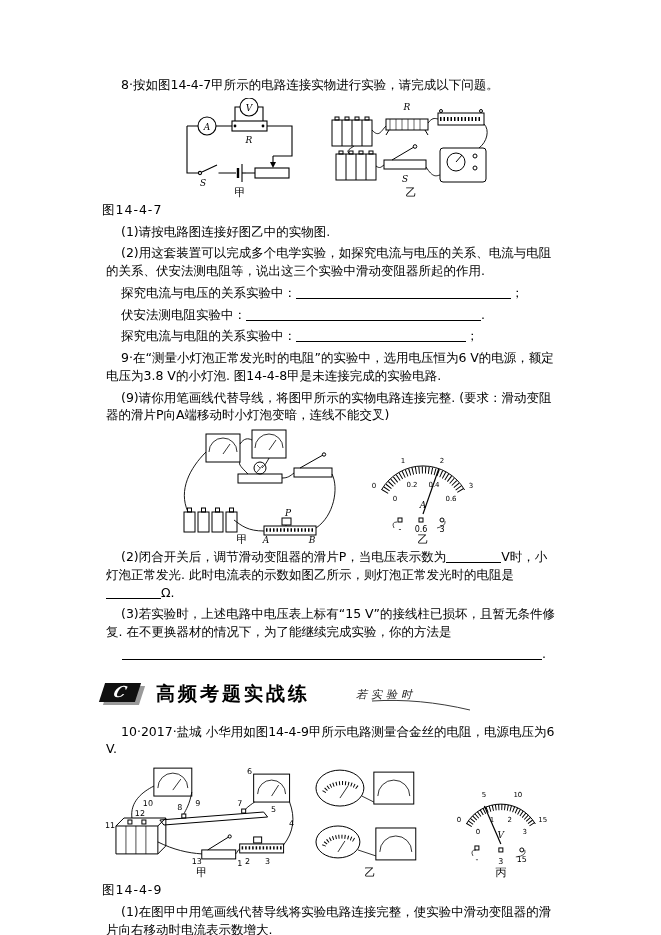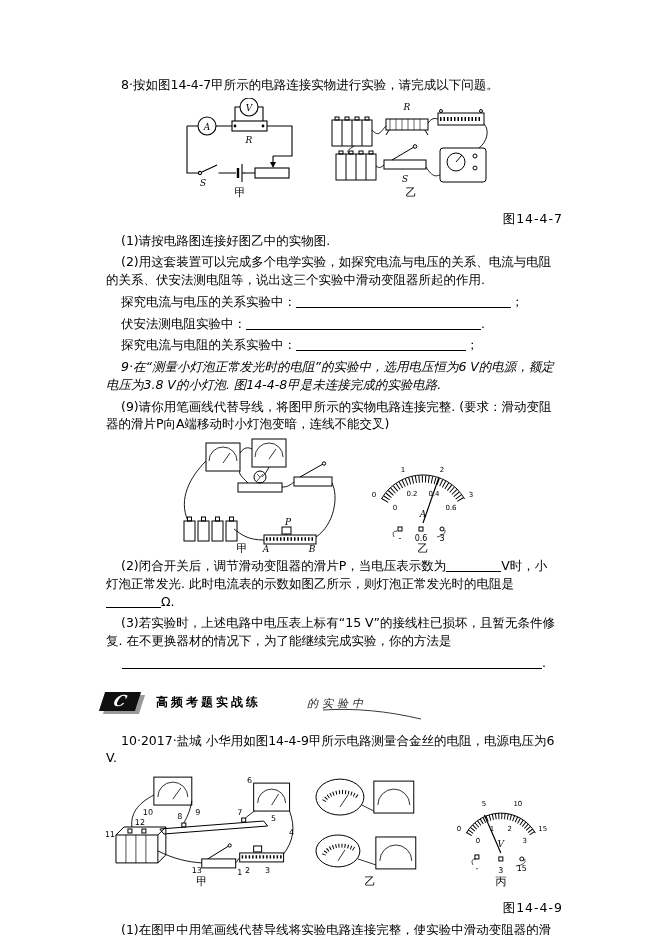--- a/index.html
+++ b/index.html
@@ -12,48 +12,48 @@
   .page { padding:72px 98px 0 102px; }
   p.para { text-indent:1.2em; margin:4px; }
   .blank {
     display:inline-block; border-bottom:1px solid #000;
     height:1.05em; vertical-align:-2px;
   }
   .w55{width:55px}.w90{width:90px}.w170{width:170px}.w215{width:215px}
   .w235{width:235px}.w420{width:420px}
   .figure { text-align:center; margin:3px 0 1px; }
   .figrow { display:flex; justify-content:center; align-items:flex-end; gap:14px; }
-  .figcap { text-align:right; margin:12px 0 2px; letter-spacing:1px; }
+  .figcap { text-align:left; margin:3px 0 2px; letter-spacing:1px; }
   svg { display:block; }
   svg text { font-size:8px; fill:#000; font-family:"DejaVu Sans",sans-serif; }
   svg text.lbl { font-style:italic; font-family:"DejaVu Serif",serif; font-size:9px; }
   svg text.cap { font-size:11px; }
   svg text.dial { font-size:7px; }
   .answer-line { margin:2px 0 6px; text-indent:1.6em; }
   
   .banner { display:flex; align-items:center; margin:16px 0 14px; height:30px; }
   .banner-logo { position:relative; width:40px; height:21px; margin-right:14px; }
   .logo-shadow, .logo-face {
     position:absolute; left:0; top:0; width:36px; height:19px;
     transform:skewX(-18deg);
   }
   .logo-shadow { background:#9a9a9a; left:4px; top:3px; }
   .logo-face {
     background:#101010; color:#fff; text-align:center;
     font-family:"DejaVu Serif",serif; font-style:italic; font-weight:bold;
     font-size:15px; line-height:19px;
   }
-  .banner-title { font-weight:bold; font-size:12px; letter-spacing:3px; }
+  .banner-title { font-weight:bold; font-size:19px; letter-spacing:3px; }
   .banner-slogan-wrap { margin-left:46px; position:relative; }
   .banner-slogan {
     font-family:"DejaVu Serif",serif; font-style:italic;
     font-size:11px; letter-spacing:4px; color:#1a1a1a;
   }
   .swoosh { position:absolute; left:14px; top:13px; }
-  .sp-top { margin-top:4px;font-style:italic; }
+  .sp-top { margin-top:4px; }
 </style>
 </head>
 <body>
 
 <div class="page">
 
   <p class="para">8·按如图14-4-7甲所示的电路连接实物进行实验，请完成以下问题。</p>
 
   <div class="figure">
     <div class="figrow">
@@ -222,21 +222,21 @@
   <p class="para">(3)若实验时，上述电路中电压表上标有“15 V”的接线柱已损坏，且暂无条件修复. 在不更换器材的情况下，为了能继续完成实验，你的方法是</p>
   <div class="answer-line"><span class="blank w420"></span><span>.</span></div>
 
   <div class="banner">
     <div class="banner-logo">
       <span class="logo-shadow"></span>
       <span class="logo-face">C</span>
     </div>
     <div class="banner-title">高频考题实战练</div>
     <div class="banner-slogan-wrap">
-      <span class="banner-slogan">的实验中</span>
+      <span class="banner-slogan">若实验时</span>
       <svg class="swoosh" width="104" height="14">
         <path d="M2 3 C 34 1 66 4 100 12" stroke="#3a3a3a" stroke-width="1" fill="none"></path>
       </svg>
     </div>
   </div>
 
   <p class="para">10·2017·盐城 小华用如图14-4-9甲所示电路测量合金丝的电阻，电源电压为6 V.</p>
 
   <div class="figure">
     <div class="figrow">

